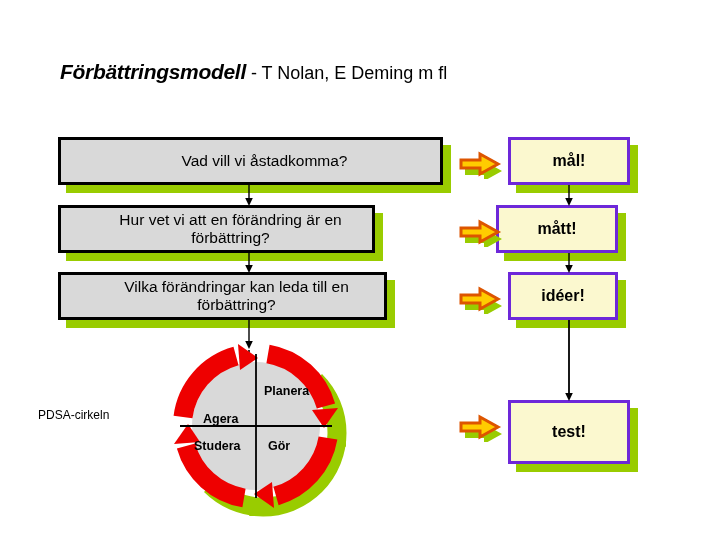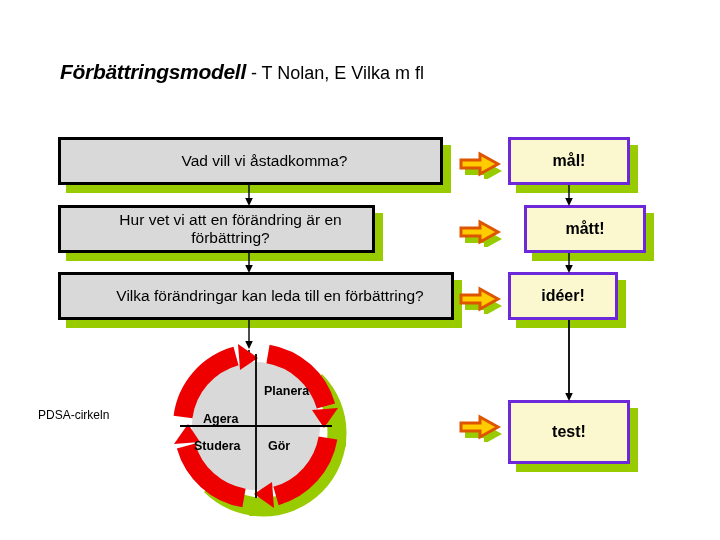--- a/index.html
+++ b/index.html
@@ -121,52 +121,52 @@
     color: #000000;
     white-space: nowrap;
   }
 </style>
 </head>
 <body>
 
 <div id="slide">
 
   <div id="title-block">
-    <span id="title-main">Förbättringsmodell</span><span id="title-sub"> - T Nolan, E Vilka m fl</span>
+    <span id="title-main">Förbättringsmodell</span><span id="title-sub"> - T Nolan, E Deming m fl</span>
   </div>
 
   <div class="box-wrap box-left" style="left:58px; top:137px; width:385px; height:48px;">
     <div class="box-shadow"></div>
     <div class="box-face">
       <span class="box-label">Vad vill vi åstadkomma?</span>
     </div>
   </div>
 
   <div class="box-wrap box-left" style="left:58px; top:205px; width:317px; height:48px;">
     <div class="box-shadow"></div>
     <div class="box-face">
       <span class="box-label">Hur vet vi att en förändring är en förbättring?</span>
     </div>
   </div>
 
-  <div class="box-wrap box-left" style="left:58px; top:272px; width:396px; height:48px;">
+  <div class="box-wrap box-left" style="left:58px; top:272px; width:329px; height:48px;">
     <div class="box-shadow"></div>
     <div class="box-face">
       <span class="box-label">Vilka förändringar kan leda till en förbättring?</span>
     </div>
   </div>
 
   <div class="box-wrap box-right" style="left:508px; top:137px; width:122px; height:48px;">
     <div class="box-shadow"></div>
     <div class="box-face">
       <span class="box-label">mål!</span>
     </div>
   </div>
 
-  <div class="box-wrap box-right" style="left:524px; top:205px; width:122px; height:48px;">
+  <div class="box-wrap box-right" style="left:496px; top:205px; width:122px; height:48px;">
     <div class="box-shadow"></div>
     <div class="box-face">
       <span class="box-label">mått!</span>
     </div>
   </div>
 
   <div class="box-wrap box-right" style="left:508px; top:272px; width:110px; height:48px;">
     <div class="box-shadow"></div>
     <div class="box-face">
       <span class="box-label">idéer!</span>

